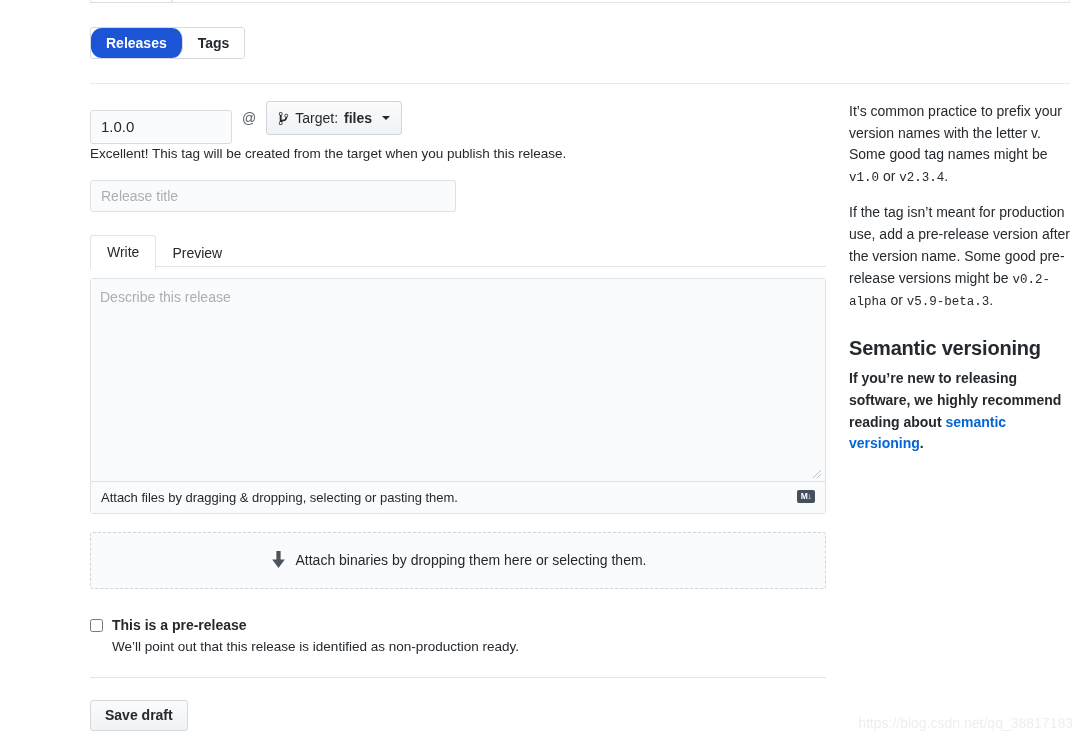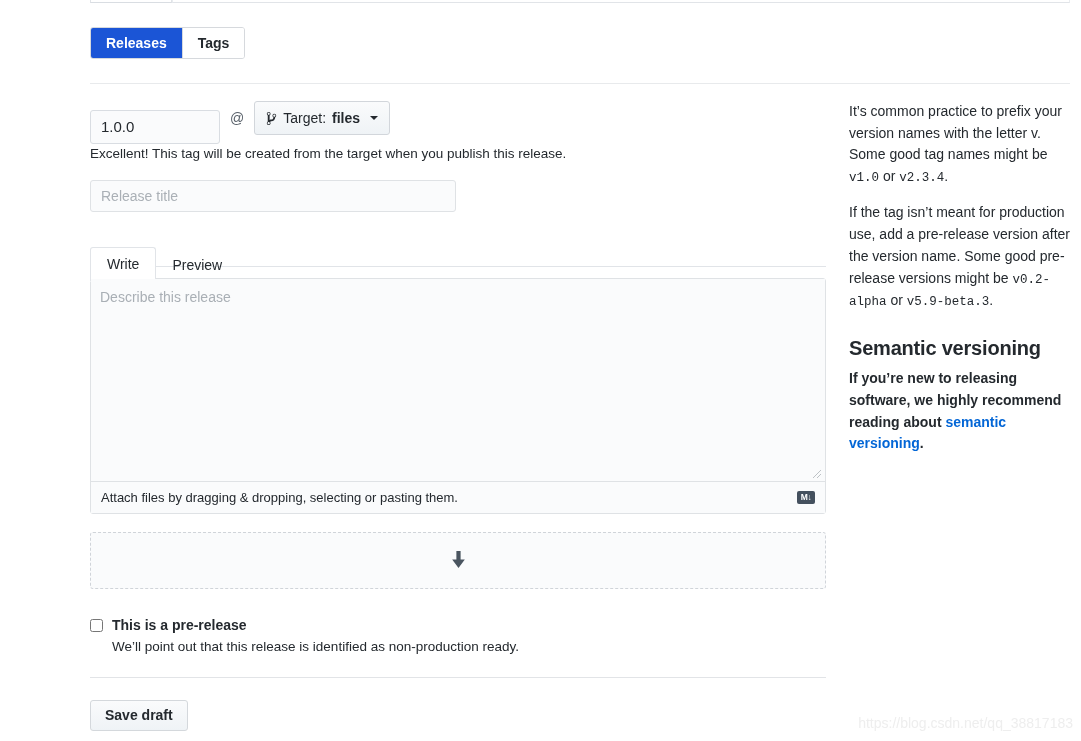--- a/index.html
+++ b/index.html
@@ -44,33 +44,34 @@
     color: #24292e;
     background: #fff;
     cursor: pointer;
     border-right: 1px solid #d6d9dd;
     line-height: 1;
   }
   .tabnav-item:last-child { border-right: none; }
   .tabnav-item.selected {
     background: #1b55d6;
     color: #ffffff;
+    border-radius: 11px;
   }
 
   .divider-top {
     position: absolute; left: 90px; top: 83px; width: 980px; height: 1px;
     background: #e8eaec;
   }
 
   
   .main-col { position: absolute; left: 90px; top: 101px; width: 736px; }
 
   .tag-row { display: flex; align-items: center; height: 34px; }
   .tag-input {
-    width: 130px; height: 34px;
+    width: 142px; height: 34px;
     padding: 0 10px;
     font-size: 15px;
     font-family: "Liberation Sans", sans-serif;
     color: #24292e;
     background: #fafbfc;
     border: 1px solid #d9dde2;
     border-radius: 3px;
     outline: none;
     margin-top: 17px;
   }
@@ -131,21 +132,21 @@
     border-bottom: 1px solid #e1e4e8;
     height: 35px;
   }
   .wp-tab {
     padding: 8px 16px;
     font-size: 14px;
     color: #24292e;
     cursor: pointer;
     line-height: 1.2;
     position: relative;
-    top: 16px;
+    top: 4px;
   }
   .wp-tab.active {
     background: #fff;
     border: 1px solid #e1e4e8;
     border-bottom-color: #fff;
     border-radius: 3px 3px 0 0;
   }
 
   .comment-box {
     margin-top: 11px;
@@ -169,21 +170,21 @@
     border-bottom: 1px solid #dfe2e5;
   }
   .comment-textarea::placeholder { color: #a9afb5; }
   .resize-grip {
     position: absolute; right: 3px; bottom: 3px;
     width: 10px; height: 10px;
     pointer-events: none;
   }
   .ta-wrap { position: relative; }
   .comment-footer {
-    display: flex; align-items: center; justify-content: space-between;
+    display: flex; align-items: flex-start; justify-content: space-between;
     padding: 8px 10px;
     background: #fafbfc;
     font-size: 13px;
     color: #24292e;
   }
   .md-badge {
     display: inline-flex; align-items: center; justify-content: center;
     width: 18px; height: 13px;
     background: #44505e;
     border-radius: 2px;
@@ -347,20 +348,21 @@
         <span class="md-badge">M↓</span>
       </div>
     </div>
 
     <div class="dropzone">
       <span>
         <svg class="dl-arrow" width="17" height="19" viewBox="0 0 16 18" fill="#4a5560" aria-hidden="true">
           <path d="M6 0h4v8h4l-6 8-6-8h4z"></path>
         </svg>
       </span>
+      <span>Attach binaries by dropping them here or selecting them.</span>
     </div>
 
     <div class="prerelease-row">
       <input class="pre-checkbox" type="checkbox" style="">
       <div>
         <div class="pre-title">This is a pre-release</div>
         <div class="pre-desc">We’ll point out that this release is identified as non-production ready.</div>
       </div>
     </div>
 

